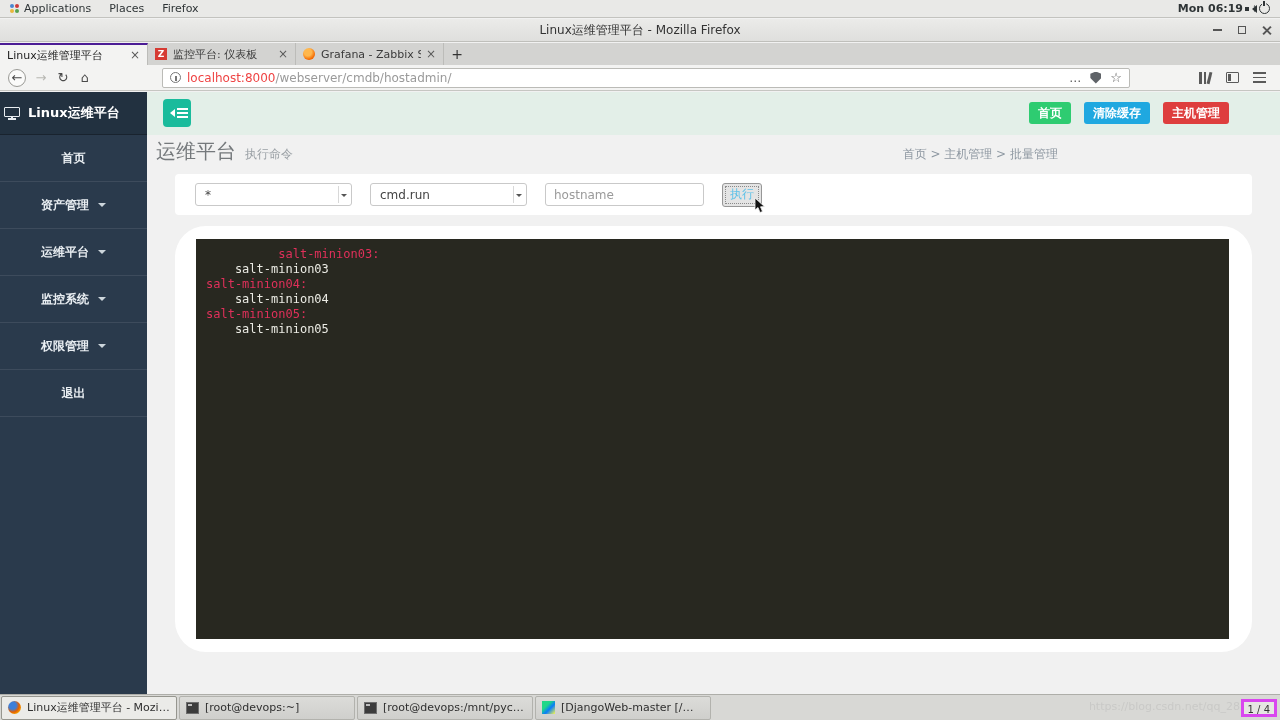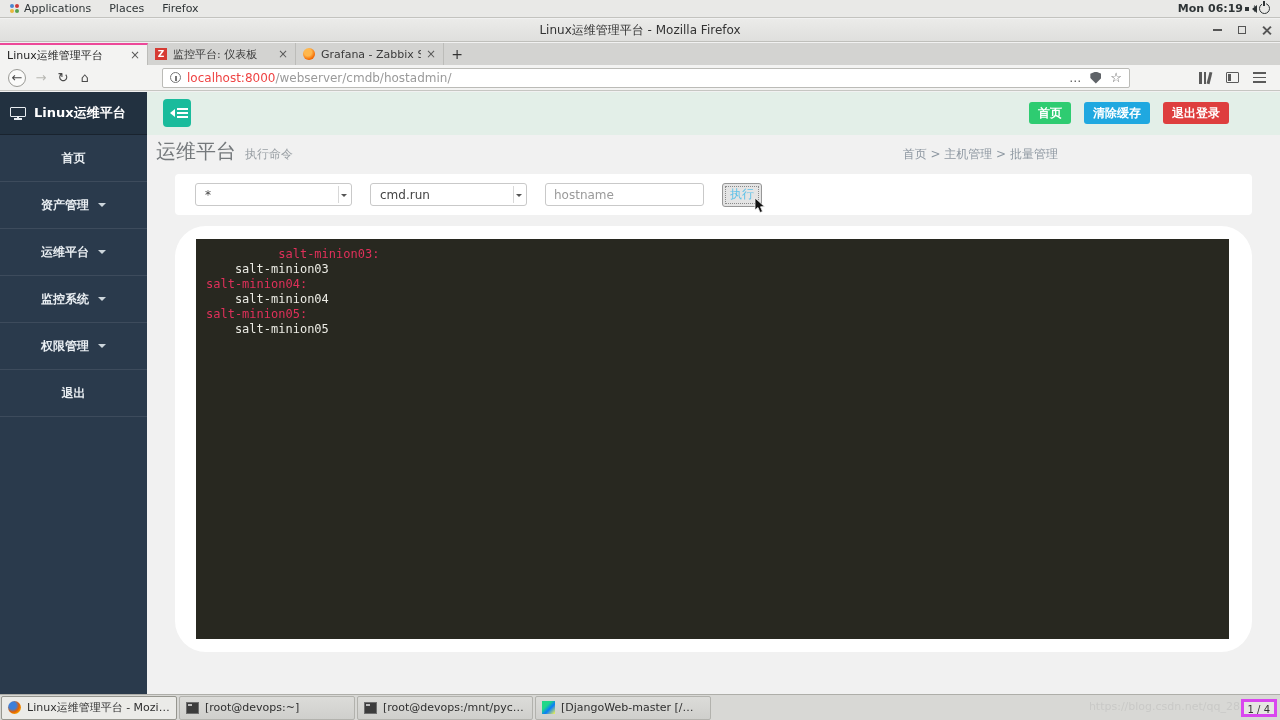--- a/index.html
+++ b/index.html
@@ -29,21 +29,21 @@
   .wc-max { width:8px; height:8px; border:1.5px solid #555; }
   .wc-close { position:relative; width:10px; height:10px; }
   .wc-close::before,.wc-close::after { content:""; position:absolute; left:4px; top:0; width:2px; height:11px; background:#555; }
   .wc-close::before { transform:rotate(45deg);} .wc-close::after { transform:rotate(-45deg);}
 
   
   #tabbar { position:absolute; top:43px; left:0; right:0; height:22px; background:#d3d3d1;
     display:flex; align-items:stretch; z-index:48; }
   .tab { width:148px; display:flex; align-items:center; padding:0 7px; font-size:11px; color:#3a3a3a;
     border-right:1px solid #bcbcb9; }
-  .tab.active { background:#f3f3f2; border-top:2px solid #ec4899; color:#222; }
+  .tab.active { background:#f3f3f2; border-top:2px solid #4c1d95; color:#222; }
   .tab-title { flex:1; overflow:hidden; white-space:nowrap; text-overflow:clip; }
   .tab-close { margin-left:5px; color:#5a5a5a; font-size:12px; }
   .favicon { width:12px; height:12px; margin-right:6px; flex:none; display:flex; align-items:center; justify-content:center; }
   .fav-zabbix { background:#d63b33; color:#fff; font-size:9px; font-weight:bold; line-height:12px; text-align:center; }
   .fav-grafana { background:radial-gradient(circle at 40% 35%, #ffb74d 0 35%, #f46800 70%); border-radius:50%; }
   .newtab-btn { width:26px; display:flex; align-items:center; justify-content:center; font-size:14px; color:#333; }
 
   
   #navbar { position:absolute; top:65px; left:0; right:0; height:26px; background:#f3f3f2;
     border-bottom:1px solid #c6c6c2; display:flex; align-items:center; padding:0 8px; z-index:47;}
@@ -67,21 +67,21 @@
   .pane-ic { width:13px; height:11px; border:1.5px solid #5a5a5a; border-radius:1px; position:relative;}
   .pane-ic::after { content:""; position:absolute; left:1px; top:1px; bottom:1px; width:3px; background:#5a5a5a;}
   .burger-ic { width:13px; height:11px; display:flex; flex-direction:column; justify-content:space-between; }
   .burger-ic i { height:1.8px; background:#5a5a5a; }
 
   
   #app { position:absolute; top:92px; left:0; right:0; bottom:26px; background:#f1f1f1; }
 
   #sidebar { position:absolute; left:0; top:0; width:147px; height:100%; background:#2a3a4c; }
   .side-head { height:43px; background:#223140; border-bottom:1px solid #19232e;
-    display:flex; align-items:center; padding-left:10px; gap:8px; color:#fff; font-size:13px; font-weight:bold; }
+    display:flex; align-items:center; padding-left:4px; gap:8px; color:#fff; font-size:13px; font-weight:bold; }
   .monitor-ic { width:16px; height:13px; position:relative; flex:none; }
   .monitor-ic b { display:block; width:16px; height:10px; border:1.5px solid #e8edf1; border-radius:1px; }
   .monitor-ic i { position:absolute; left:4px; bottom:0; width:8px; height:1.5px; background:#e8edf1; }
   .monitor-ic u { position:absolute; left:7px; bottom:1.5px; width:2px; height:2px; background:#e8edf1; }
   .side-item { height:47px; display:flex; align-items:center; justify-content:center; gap:9px;
     color:#e9eef2; font-size:12px; font-weight:bold; border-bottom:1px solid rgba(255,255,255,0.09); }
   .side-caret { width:0; height:0; border:4px solid transparent; border-top-color:#cdd6dc; margin-top:4px; }
 
   #main { position:absolute; left:147px; right:0; top:0; bottom:0; }
   #top-band { height:43px; background:#e3efe8; position:relative; }
@@ -275,21 +275,21 @@
         <span class="tg-tri"></span>
         <span class="tg-bars">
             <i></i>
             <i></i>
             <i></i>
           </span>
       </div>
       <div id="band-buttons">
         <span class="band-btn btn-green">首页</span>
         <span class="band-btn btn-blue">清除缓存</span>
-        <span class="band-btn btn-red">退出登录</span>
+        <span class="band-btn btn-red">主机管理</span>
       </div>
     </div>
 
     <div id="page-head">
       <div id="page-title">
         <span>运维平台</span><span id="page-sub">执行命令</span>
       </div>
       <div id="breadcrumb">首页 &gt; 主机管理 &gt; 批量管理</div>
     </div>
 

